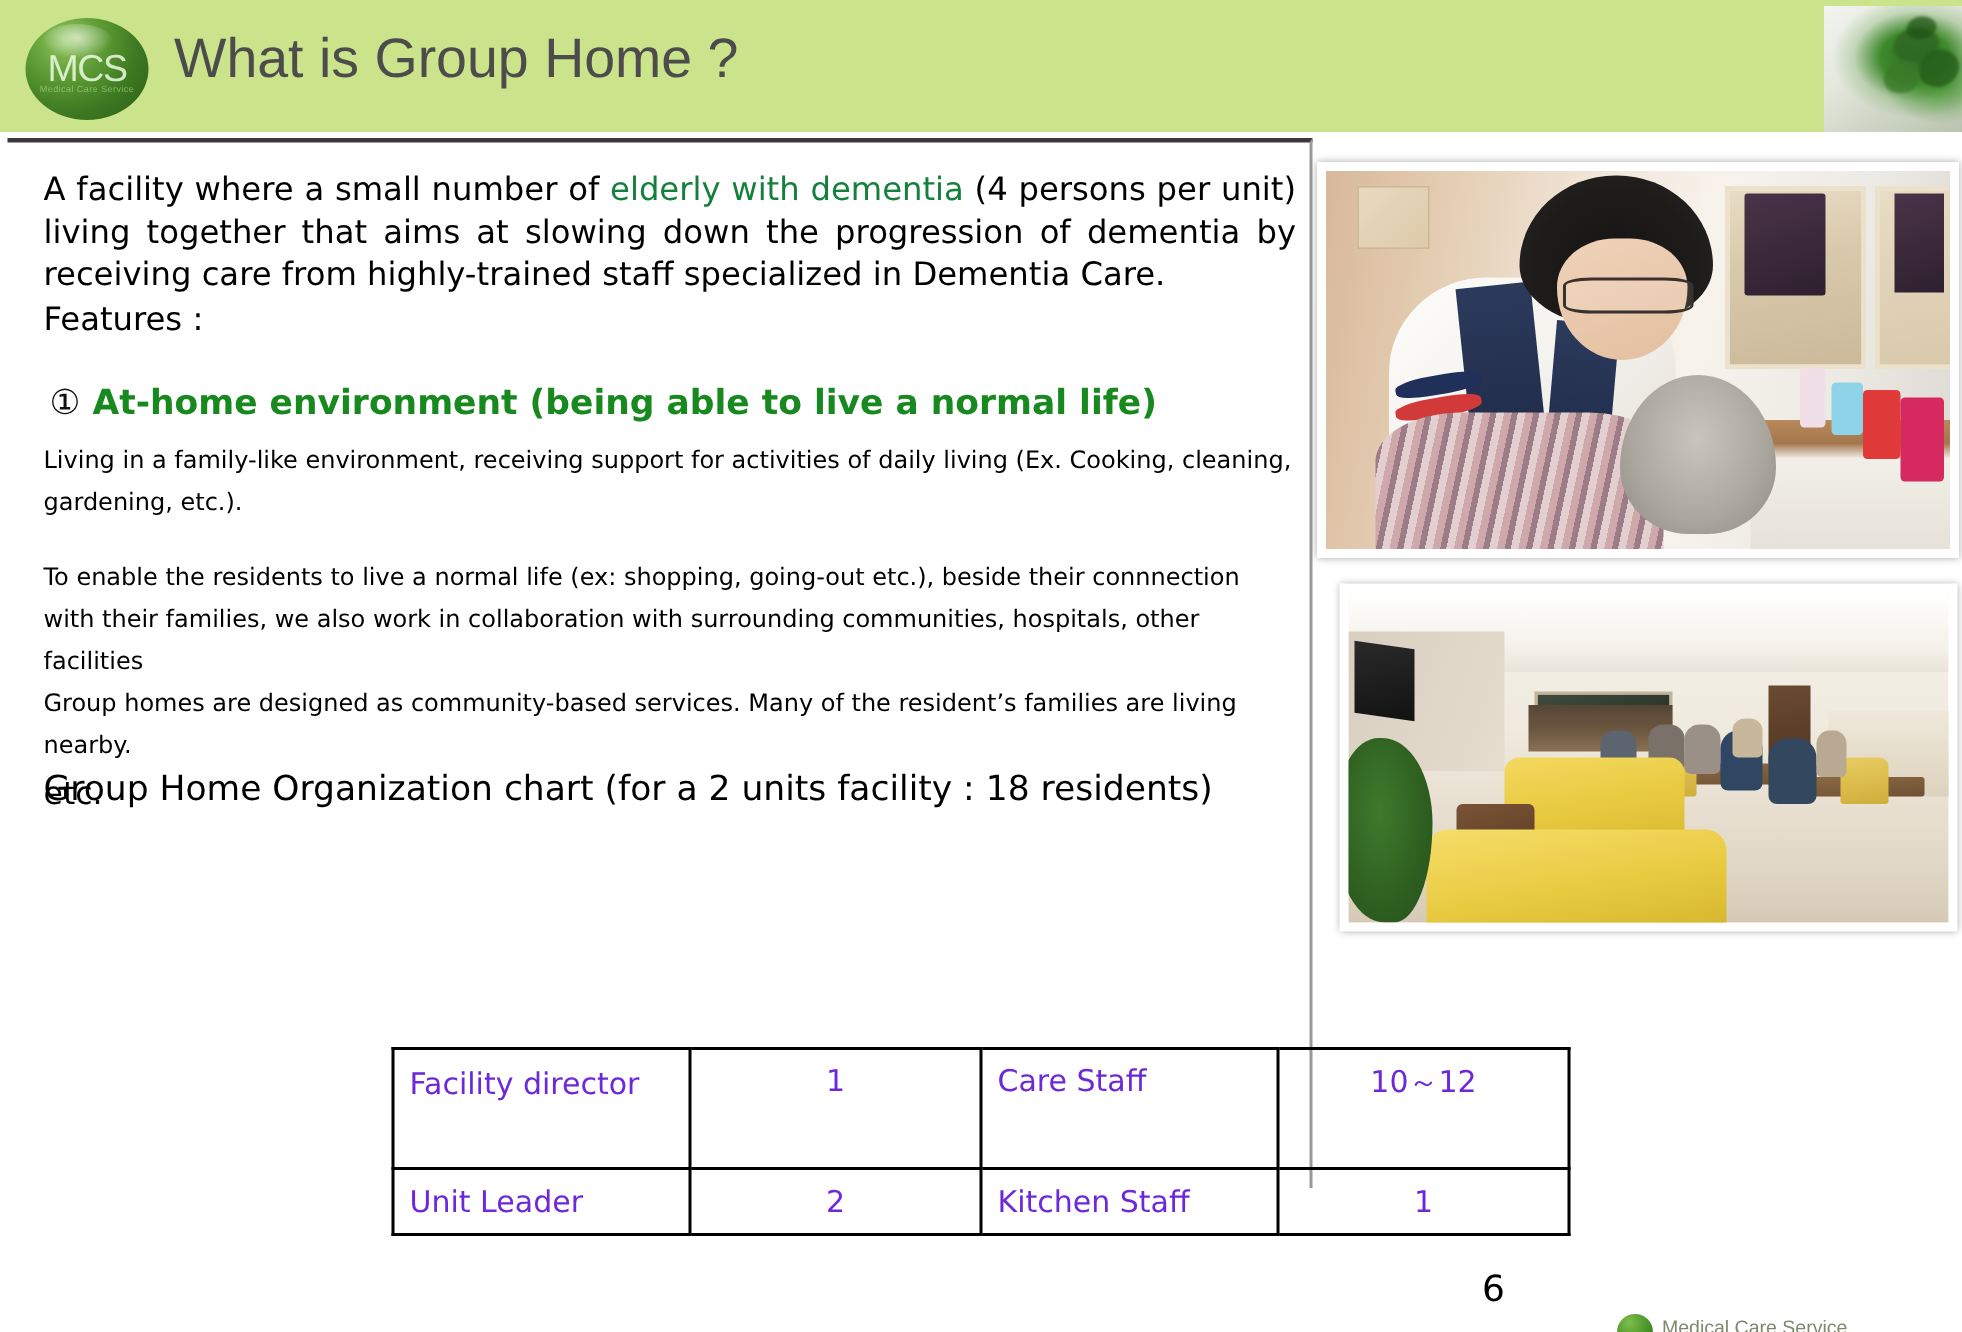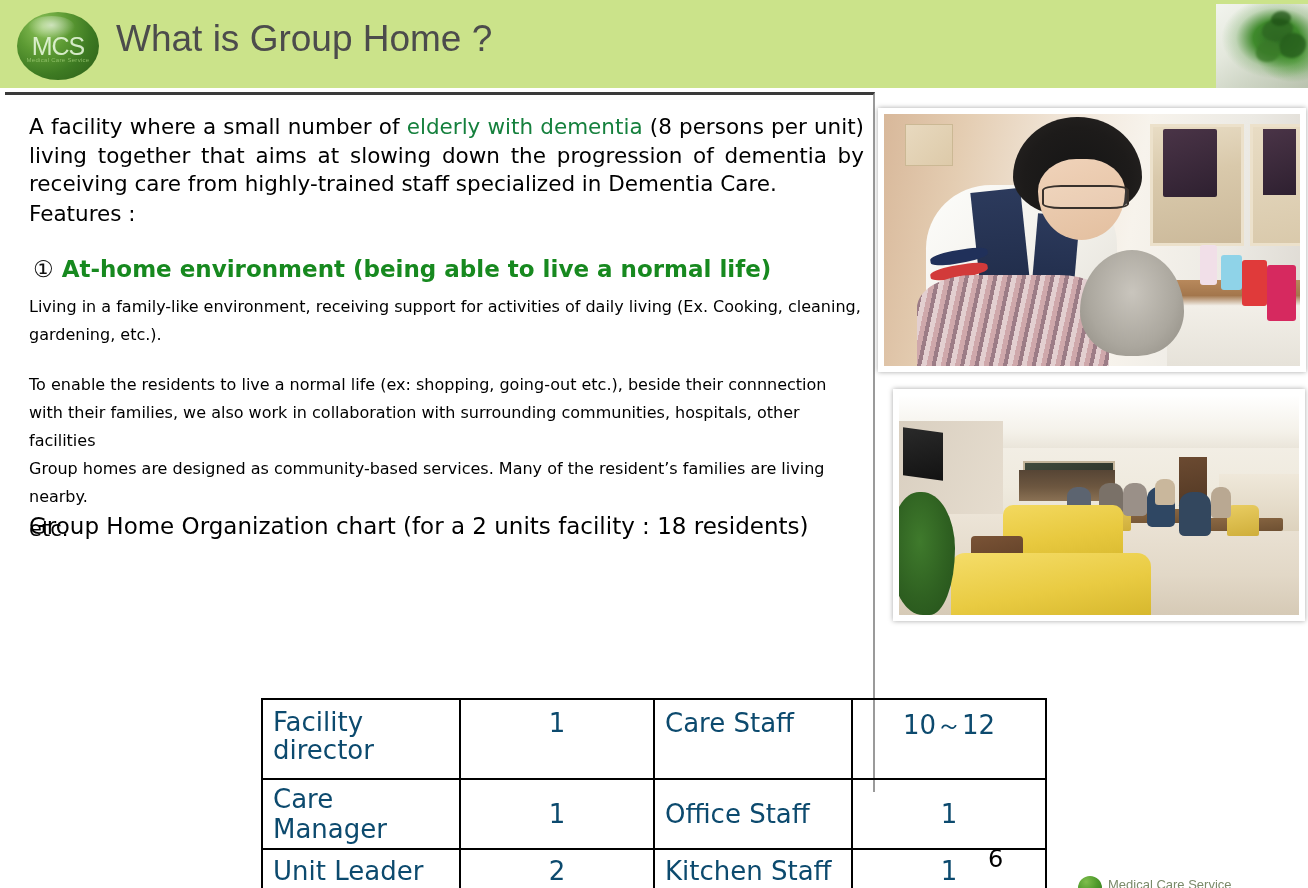--- a/index.html
+++ b/index.html
@@ -175,25 +175,25 @@
 
   
   .org-table {
     position: absolute;
     left: 261px; top: 698px;
     border-collapse: collapse;
     font-family: "DejaVu Sans", sans-serif;
   }
   .org-table td {
     border: 2px solid #000000;
-    font-size: 26px;
+    font-size: 20px;
     padding: 4px 10px;
     height: 34px;
     vertical-align: middle;
-    color: #0c4a6e;
+    color: #6d28d9;
   }
   .org-table td.label { width: 176px; text-align: left; }
   .org-table td.count { width: 172px; text-align: center; }
   .org-table tr.tall td { height: 66px; vertical-align: top; padding-top: 8px; }
   .org-table td.label-wrap { line-height: 28px; }
 
   
   .photo-frame {
     position: absolute;
     background: #ffffff;
@@ -425,21 +425,21 @@
     <div class="hp-leaf" style="left:68%;top:34%;width:30%;height:30%;background:rgba(38,92,28,0.8);"></div>
     <div class="hp-leaf" style="left:44%;top:44%;width:26%;height:24%;background:rgba(58,120,40,0.75);"></div>
     <div class="hp-leaf" style="left:60%;top:8%;width:22%;height:18%;background:rgba(30,80,22,0.7);"></div>
   </div>
 </div>
 <div class="header-accent"></div>
 
 <div class="text-panel">
   <div class="tp-inner">
 
-    <p class="para-justify"><span>A facility where a small number of </span><span class="hl-green">elderly with dementia</span><span> (8 persons per unit) living together that aims at slowing down the progression of dementia by receiving care from highly-trained staff specialized in Dementia Care.</span></p>
+    <p class="para-justify"><span>A facility where a small number of </span><span class="hl-green">elderly with dementia</span><span> (4 persons per unit) living together that aims at slowing down the progression of dementia by receiving care from highly-trained staff specialized in Dementia Care.</span></p>
 
     <p class="features-label">Features :</p>
 
     <div class="spacer-sm"></div>
 
     <p class="feat-head"><span class="num">①</span> <span>At-home environment (being able to live a normal life)</span></p>
 
     <p class="feat-body">Living in a family-like environment, receiving support for activities of daily living (Ex. Cooking, cleaning, gardening, etc.).</p>
 
     <div class="spacer-md"></div>
@@ -457,26 +457,20 @@
   </div>
 </div>
 
 <table class="org-table">
   <tbody>
     <tr class="tall">
       <td class="label label-wrap">Facility director</td>
       <td class="count">1</td>
       <td class="label">Care Staff</td>
       <td class="count">10～12</td>
-    </tr>
-    <tr>
-      <td class="label">Care Manager</td>
-      <td class="count">1</td>
-      <td class="label">Office Staff</td>
-      <td class="count">1</td>
     </tr>
     <tr>
       <td class="label">Unit Leader</td>
       <td class="count">2</td>
       <td class="label">Kitchen Staff</td>
       <td class="count">1</td>
     </tr>
   </tbody>
 </table>
 

